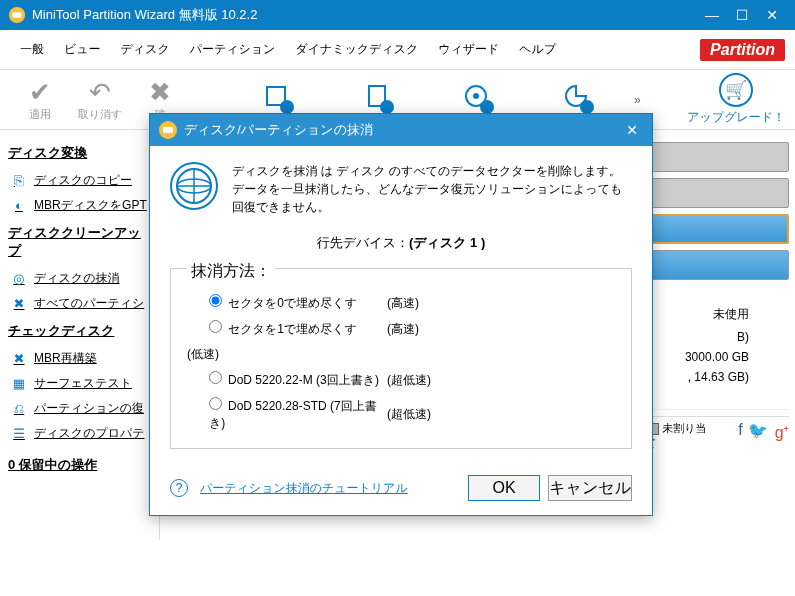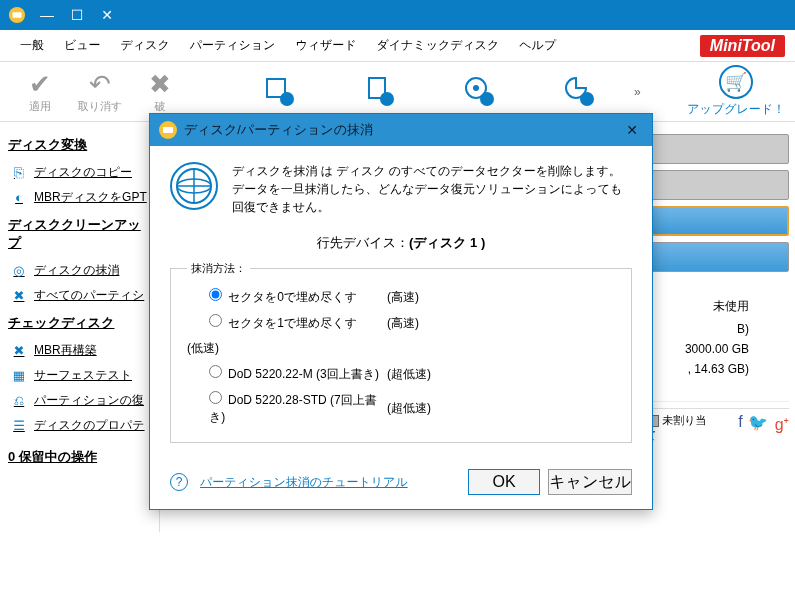--- a/index.html
+++ b/index.html
@@ -3,21 +3,21 @@
 <meta charset="utf-8">
 <style>
 * { margin: 0; padding: 0; box-sizing: border-box; font-family: "MS PGothic", "Meiryo", sans-serif; }
 body { width: 795px; height: 596px; background: #fff; position: relative; overflow: hidden; font-size: 12px; }
 
 .titlebar { height: 30px; background: #0a7dc4; display: flex; align-items: center; padding: 0 8px; color: #fff; }
 .titlebar .app-icon { width: 18px; height: 18px; margin-right: 6px; }
 .titlebar .title { flex: 1; font-size: 13px; }
 .titlebar .win-btn { width: 30px; height: 30px; display: flex; align-items: center; justify-content: center; cursor: pointer; font-size: 14px; }
 
-.menubar { height: 32px; background: #fff; border-bottom: 1px solid #ddd; display: flex; align-items: center; padding: 0 10px; }
+.menubar { height: 40px; background: #fff; border-bottom: 1px solid #ddd; display: flex; align-items: center; padding: 0 10px; }
 .menubar .menu-item { padding: 4px 10px; font-size: 12px; cursor: pointer; }
 .menubar .logo { margin-left: auto; background: #d22; color: #fff; font-weight: bold; font-style: italic; padding: 2px 10px; font-size: 16px; border-radius: 2px; }
 
 .toolbar { height: 60px; border-bottom: 1px solid #ddd; display: flex; align-items: center; padding: 0 10px; }
 .tb-btn { display: flex; flex-direction: column; align-items: center; justify-content: center; width: 60px; cursor: pointer; color: #999; }
 .tb-btn .ico { font-size: 26px; height: 30px; }
 .tb-btn .lbl { font-size: 11px; }
 .toolbar .big-ico { width: 100px; display: flex; justify-content: center; font-size: 30px; color: #0a7dc4; }
 .toolbar .chev { color: #666; font-size: 12px; padding: 0 4px; }
 .toolbar .spacer { flex: 1; }
@@ -38,32 +38,32 @@
 .disk-bar.sel { border: 2px solid #e8a030; }
 .legend-box { display: inline-block; width: 14px; height: 12px; border: 1px solid #666; margin-right: 3px; vertical-align: middle; }
 .legend-row { padding: 4px 0; border-top: 1px solid #ddd; margin-top: 6px; display: flex; gap: 14px; font-size: 11px; }
 .legend-row .spacer { flex: 1; }
 .social { display: flex; gap: 6px; font-size: 16px; color: #0a7dc4; }
 
 .table { width: 100%; border-collapse: collapse; font-size: 12px; }
 .table td { padding: 4px 6px; border-bottom: 1px solid #eee; }
 
 .dialog-overlay { position: absolute; left: 149px; top: 113px; width: 504px; background: #fff; border: 1px solid #0a7dc4; box-shadow: 0 4px 14px rgba(0,0,0,0.3); z-index: 100; }
-.dialog-title { height: 32px; background: #2a90cf; color: #0f172a; display: flex; align-items: center; padding: 0 8px; font-size: 13px; }
+.dialog-title { height: 32px; background: #2a90cf; color: #ffffff; display: flex; align-items: center; padding: 0 8px; font-size: 13px; }
 .dialog-title .dico { width: 20px; height: 20px; margin-right: 6px; }
 .dialog-title .dtxt { flex: 1; }
 .dialog-title .dclose { width: 24px; text-align: center; cursor: pointer; font-size: 14px; }
 .dialog-body { padding: 16px 20px; }
 .desc-row { display: flex; gap: 14px; align-items: flex-start; margin-bottom: 18px; justify-content: space-between; }
 .big-icon { width: 48px; height: 48px; border-radius: 50%; border: 2px solid #0a7dc4; display: flex; align-items: center; justify-content: center; font-size: 26px; color: #0a7dc4; flex-shrink: 0; }
 .desc-text { font-size: 12px; line-height: 1.5; }
 .target-row { text-align: center; font-size: 13px; margin-bottom: 16px; }
 .target-row b { font-weight: bold; }
 .fieldset { border: 1px solid #ccc; padding: 12px 16px; }
-.fieldset .fs-title { position: relative; top: -20px; background: #fff; display: inline-block; padding: 0 4px; font-size: 11px; }
+.fieldset .fs-title { position: relative; top: -20px; background: #fff; display: inline-block; padding: 0 4px; font-size: 16px; }
 .radio-row { display: flex; align-items: center; padding: 4px 0; font-size: 12px; }
 .radio-row .rlabel { width: 200px; padding-left: 22px; position: relative; }
 .radio-row .rspeed { }
 .radio-row input[type=radio] { margin-right: 6px; }
 .dialog-footer { display: flex; align-items: center; padding: 10px 20px 14px; gap: 8px; }
 .help-link { color: #0a7dc4; text-decoration: underline; cursor: pointer; font-size: 12px; }
 .help-icon { width: 18px; height: 18px; border: 1.5px solid #0a7dc4; border-radius: 50%; color: #0a7dc4; display: inline-flex; align-items: center; justify-content: center; font-size: 12px; margin-right: 4px; }
 .dialog-footer .spacer { flex: 1; }
 .btn { min-width: 72px; height: 26px; border: 1px solid #999; background: #f4f4f4; cursor: pointer; font-size: 16px; }
 .btn.primary { border: 1px solid #0a7dc4; }
@@ -71,34 +71,35 @@
 .detail-row { font-size: 12px; padding: 3px 0; }
 </style>
 </head>
 <body>
 
 <div class="titlebar">
   <svg class="app-icon" viewBox="0 0 20 20">
       <circle cx="10" cy="10" r="9" fill="#f7c23a"></circle>
       <rect x="5" y="7" width="10" height="6" fill="#fff" rx="1"></rect>
     </svg>
+  <span class="title">MiniTool Partition Wizard 無料版 10.2.2</span>
   <div class="win-btn">―</div>
   <div class="win-btn">☐</div>
   <div class="win-btn">✕</div>
 </div>
 
 <div class="menubar">
   <span class="menu-item">一般</span>
   <span class="menu-item">ビュー</span>
   <span class="menu-item">ディスク</span>
   <span class="menu-item">パーティション</span>
+  <span class="menu-item">ダイナミックディスク</span>
   <span class="menu-item">ウィザード</span>
-  <span class="menu-item">ダイナミックディスク</span>
   <span class="menu-item">ヘルプ</span>
-  <span class="logo">MiniTool</span>
+  <span class="logo">Partition</span>
 </div>
 
 <div class="toolbar">
   <div class="tb-btn">
       <span class="ico">✔</span>
       <span class="lbl">適用</span>
     </div>
   <div class="tb-btn">
       <span class="ico">↶</span>
       <span class="lbl">取り消す</span>

